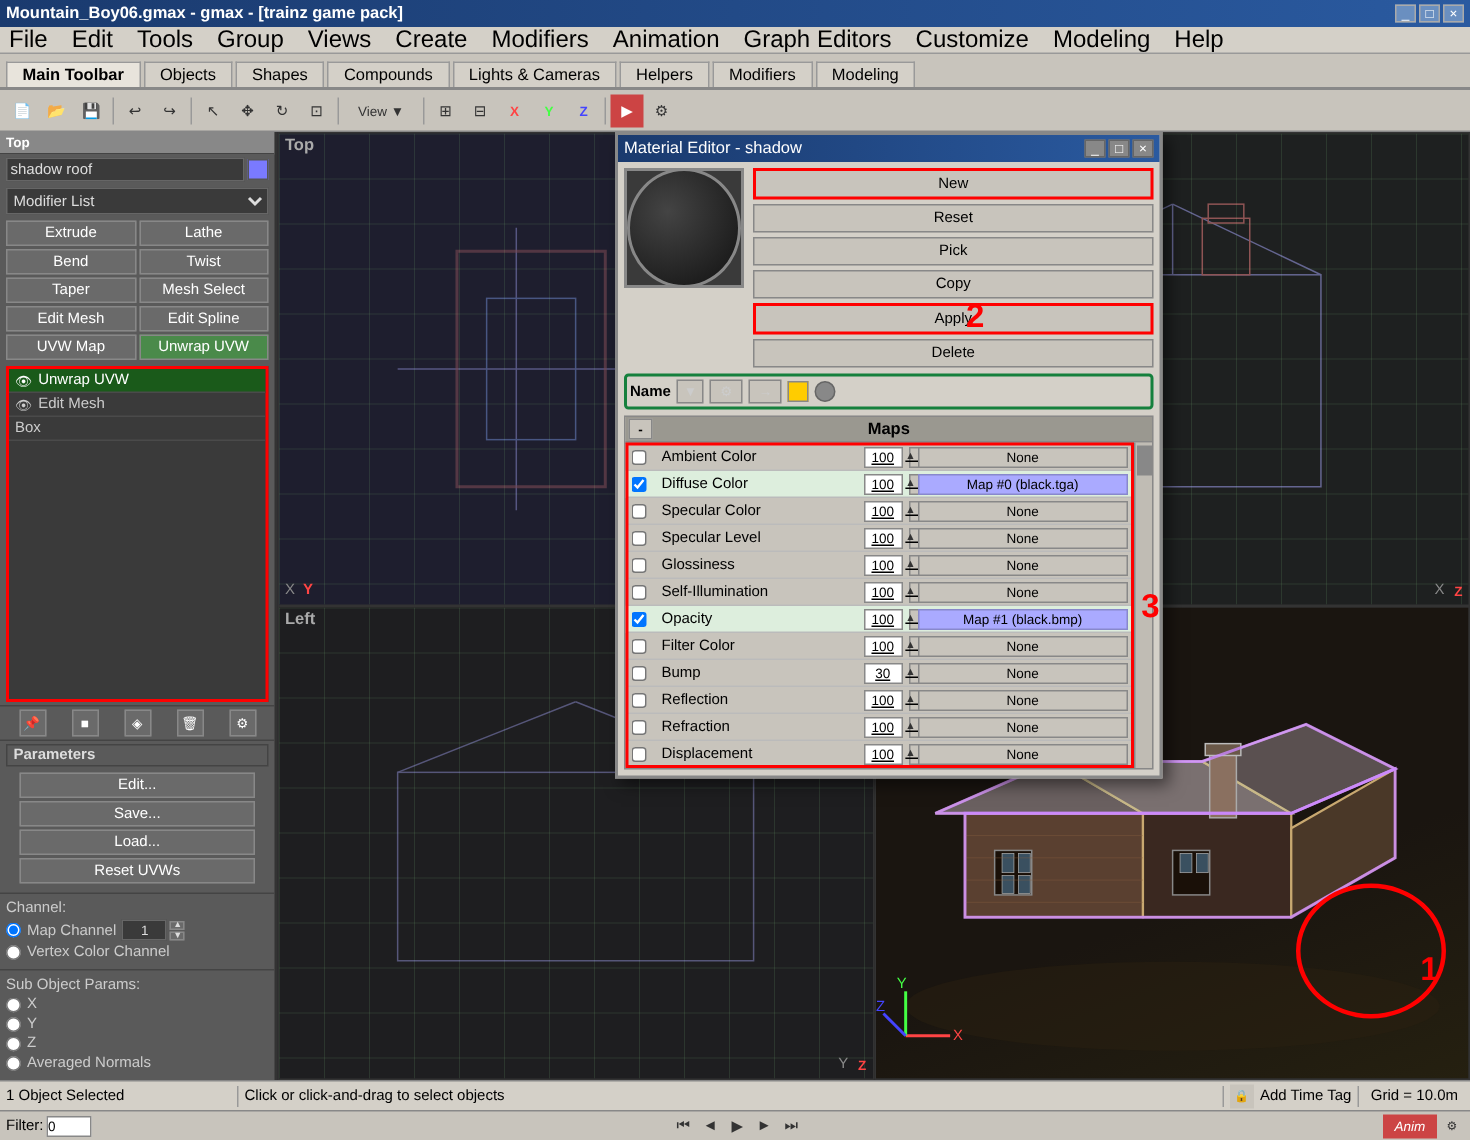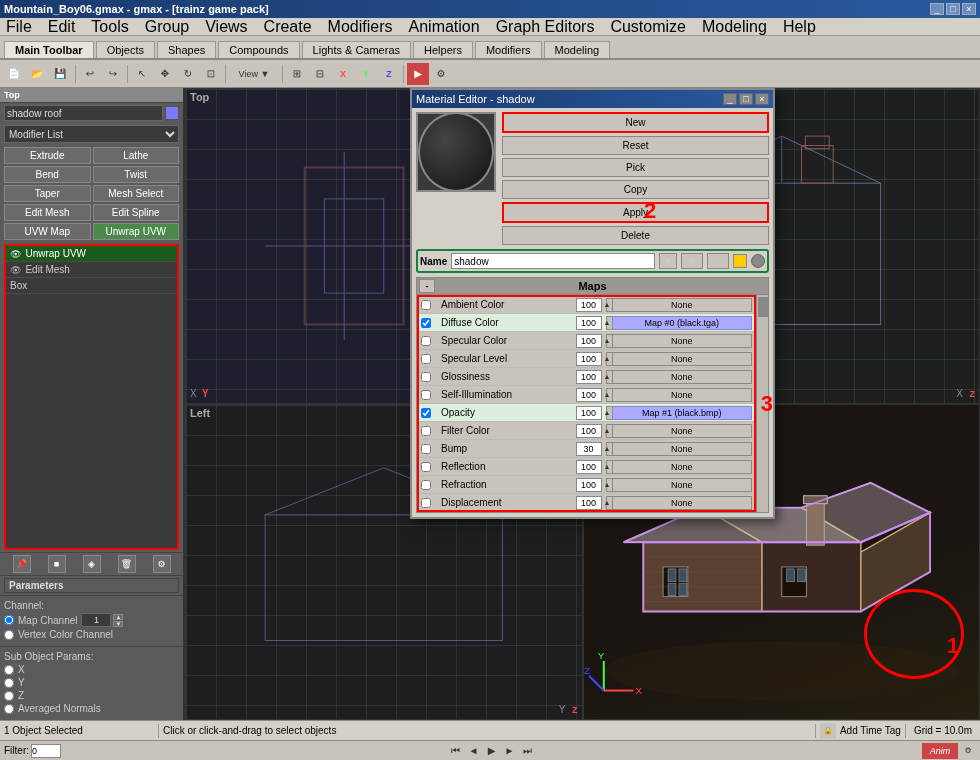--- a/index.html
+++ b/index.html
@@ -453,20 +453,21 @@
       font-size: 10px;
       color: #000;
       min-height: 18px;
     }
     .map-row .col-check { width: 20px; display: flex; align-items: center; }
     .map-row .col-name { flex: 1; overflow: hidden; white-space: nowrap; font-size: 10px; }
     .map-row .col-amount {
       width: 36px;
       display: flex; align-items: flex-start;
       gap: 4px;
+      text-decoration: underline;
     }
     .amount-input {
       width: 26px; height: 14px;
       background: #fff;
       border: 1px solid #888;
       font-size: 9px;
       text-align: center;
     }
     .amount-spin {
       width: 10px; height: 14px;
@@ -647,20 +648,26 @@
     <div class="panel-bottom-row">
       <div class="panel-icon-btn">📌</div>
       <div class="panel-icon-btn">■</div>
       <div class="panel-icon-btn">◈</div>
       <div class="panel-icon-btn">🗑</div>
       <div class="panel-icon-btn">⚙</div>
     </div>
 
     <div class="params-section">
       <div class="params-title">Parameters</div>
+      <div class="params-content">
+        <div class="params-btn">Edit...</div>
+        <div class="params-btn">Save...</div>
+        <div class="params-btn">Load...</div>
+        <div class="params-btn">Reset UVWs</div>
+      </div>
     </div>
 
     <div class="channel-section">
       <div style="margin-bottom:2px;">Channel:</div>
       <div class="radio-row">
         <input type="radio" name="channel" class="radio-input" checked="" style="">
         <span>Map Channel</span>
         <div class="spinbox">
           <input type="text" class="spin-input" value="1" style="">
           <div class="spin-arrows">
@@ -820,21 +827,20 @@
             <div class="mat-btn">Reset</div>
             <div class="mat-btn">Pick</div>
             <div class="mat-btn">Copy</div>
             <div class="mat-btn" style="border:2px solid red;">Apply</div>
             <div class="mat-btn">Delete</div>
           </div>
         </div>
 
         <div class="mat-name-row">
           <span class="mat-name-label">Name</span>
-          <input class="mat-name-input" type="text" value="shadow" style="">
           <div class="mat-name-btn">▼</div>
           <div class="mat-name-btn" style="width:22px;">⚙</div>
           <div class="mat-name-btn" style="width:22px;">→</div>
           <div style="width:14px;height:14px;background:#ffcc00;border:1px solid #888;"></div>
           <div style="width:14px;height:14px;background:#888;border-radius:50%;border:1px solid #666;"></div>
         </div>
 
         <div style="position:absolute; left:232px; top:108px; color:red; font-size:22px; font-weight:bold; pointer-events:none;">2</div>
 
         <div class="maps-container">

